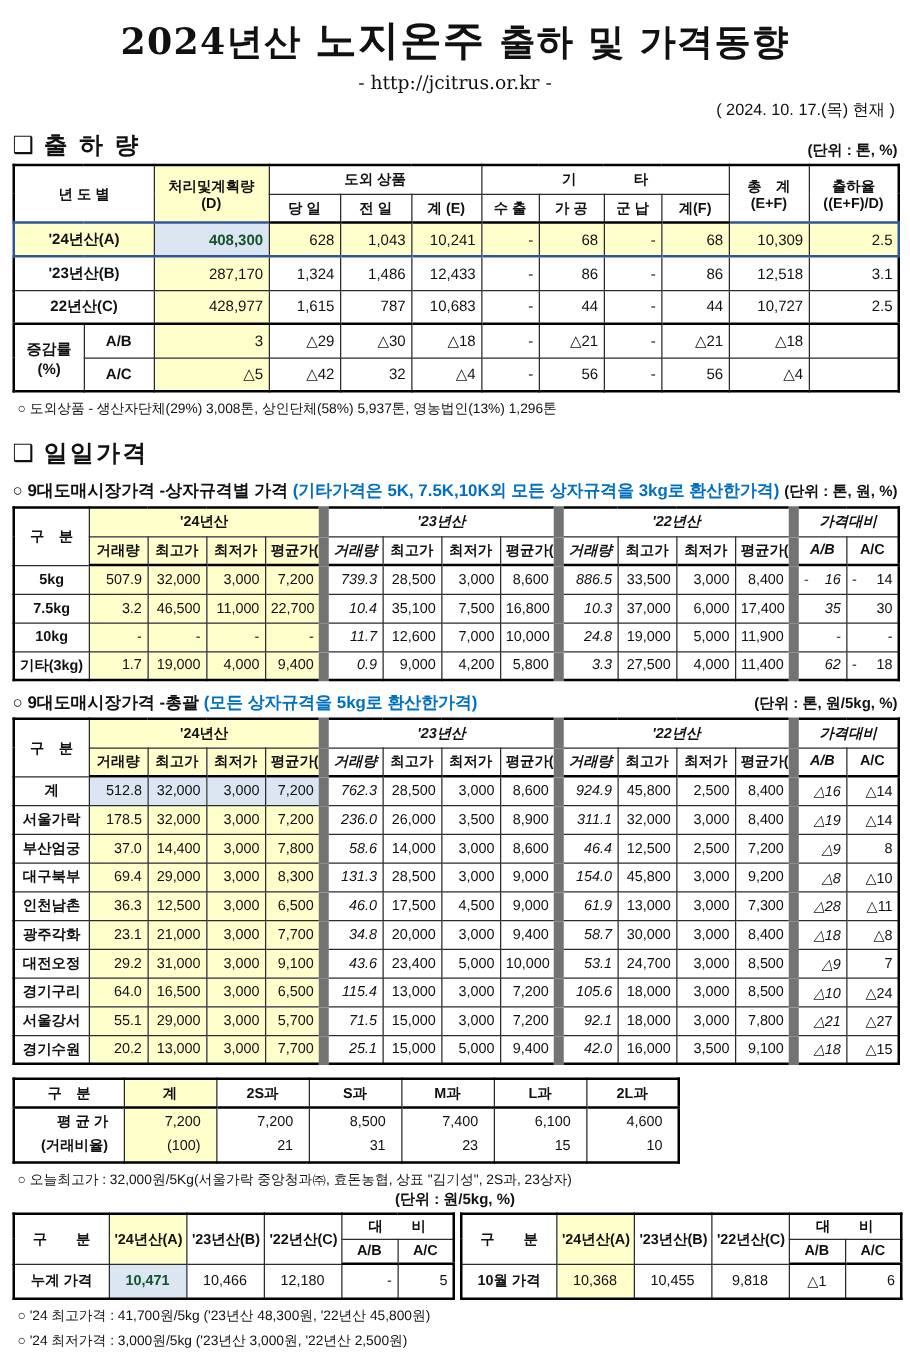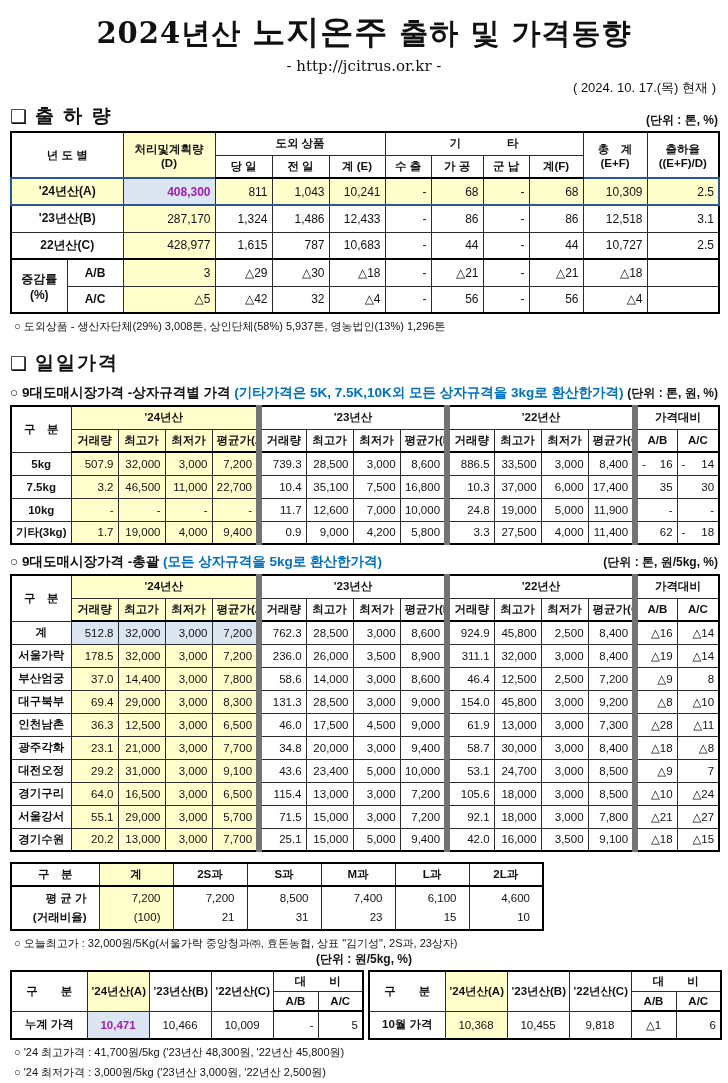--- a/index.html
+++ b/index.html
@@ -27,23 +27,23 @@
   table { border-collapse:collapse; table-layout:fixed; width:708px; font-size:11.5px; margin-top:2px;
           border:2px solid #000; }
   th, td { border:1px solid #2b2b2b; padding:0 4px; white-space:nowrap; overflow:hidden; height:23px; }
   th { font-weight:bold; text-align:center; }
   thead tr:last-child th { border-bottom:2px solid #000; }
   .num { text-align:right; }
   .ctr { text-align:center; }
   .lbl { font-weight:bold; }
   .yl { background:#FFFFCC; }
   .bl { background:#DCE6F2; }
-  .red { color:#a21caf; font-weight:bold; }
+  .red { color:#14532d; font-weight:bold; }
   .acct { display:flex; justify-content:space-between; }
-  .grp-l { border-left:6px solid #737373; }
+  .grp-l { border-left:8px solid #737373;font-style:italic; }
   
   #shipment-table td { height:27px; font-size:12px; }
   #shipment-table th { height:23px; }
   .row-a td { border-top:2px solid #2F5597; border-bottom:2px solid #2F5597; }
   .row-a td:first-child { border-left:2px solid #2F5597; }
   .row-a td:last-child { border-right:2px solid #2F5597; }
   .change-top td { border-top:2px solid #000; }
   .note { font-size:11px; margin:5px 0 0 4px; }
   
   #size-table { width:532px; }
@@ -112,21 +112,21 @@
       <th>수 출</th>
       <th>가 공</th>
       <th>군 납</th>
       <th>계(F)</th>
     </tr>
   </thead>
   <tbody id="shipment-body">
       <tr class="row-a">
         <td class="ctr lbl yl" colspan="2">'24년산(A)</td>
         <td class="num bl red">408,300</td>
-        <td class="num yl">811</td>
+        <td class="num yl">628</td>
         <td class="num yl">1,043</td>
         <td class="num yl">10,241</td>
         <td class="num yl">-</td>
         <td class="num yl">68</td>
         <td class="num yl">-</td>
         <td class="num yl">68</td>
         <td class="num yl">10,309</td>
         <td class="num yl">2.5</td>
       </tr>
       <tr>
@@ -637,21 +637,21 @@
       <tr>
         <th>A/B</th>
         <th>A/C</th>
       </tr>
     </thead>
     <tbody>
       <tr>
         <td class="ctr lbl">누계 가격</td>
         <td class="ctr bl red">10,471</td>
         <td class="ctr">10,466</td>
-        <td class="ctr">10,009</td>
+        <td class="ctr">12,180</td>
         <td class="num">-</td>
         <td class="num">5</td>
       </tr>
     </tbody>
   </table>
   <table>
     <colgroup>
         <col style="width:76px">
         <col style="width:62px">
         <col style="width:62px">

